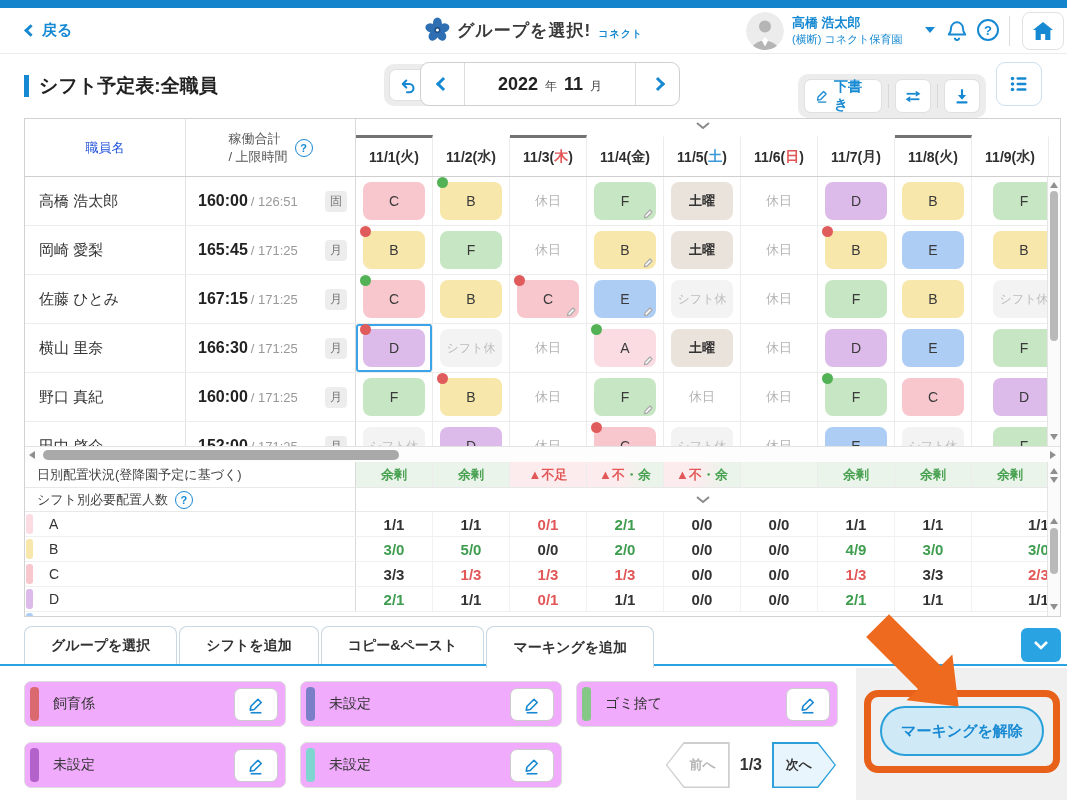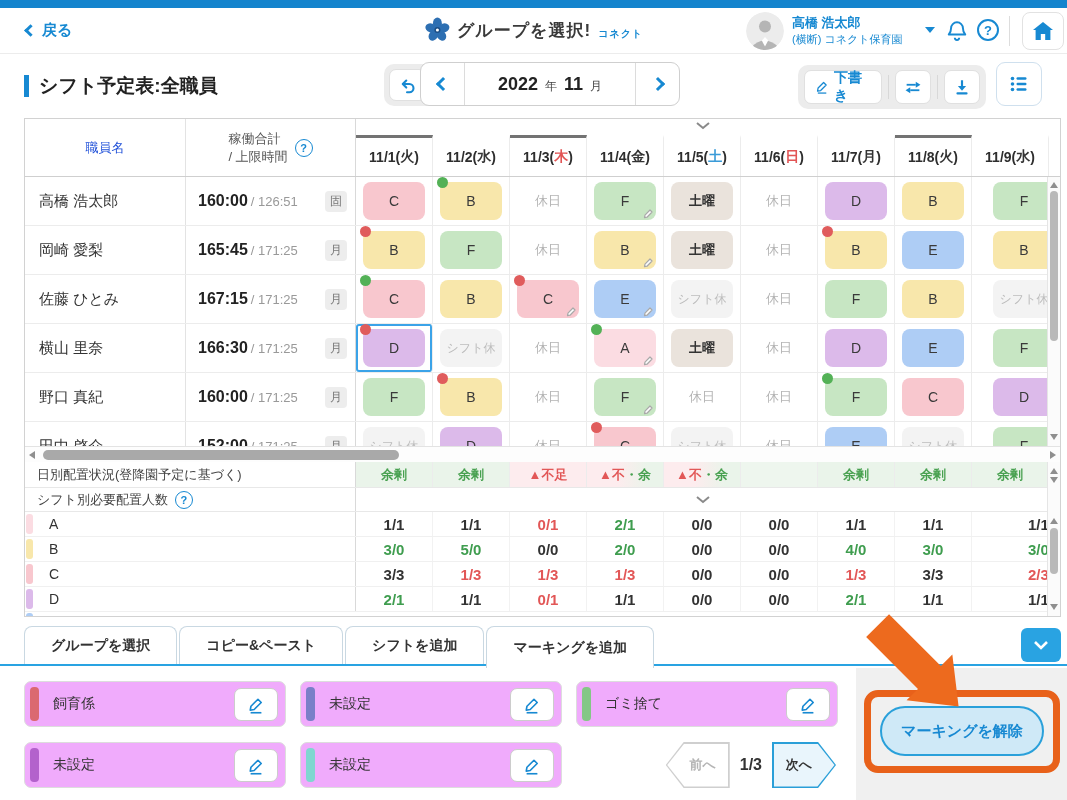--- a/index.html
+++ b/index.html
@@ -41,21 +41,21 @@
           display:flex; align-items:center; justify-content:center; }
   .datebox { position:absolute; left:420px; top:0; width:260px; height:44px; background:#fff;
              border:1px solid #cfcfcf; border-radius:9px; display:flex; }
   .db-btn { width:44px; display:flex; align-items:center; justify-content:center; }
   .db-btn.l { border-right:1px solid #dcdcdc; } .db-btn.r { border-left:1px solid #dcdcdc; }
   .nav-chev { width:10px; height:10px; border-left:3px solid #1789d2; border-bottom:3px solid #1789d2; }
   .nav-chev.left { transform:rotate(45deg); } .nav-chev.right { transform:rotate(-135deg); }
   .db-mid { flex:1; display:flex; align-items:center; justify-content:center; gap:7px; }
   .db-num { font-size:18px; font-weight:700; color:#222; }
   .db-unit { font-size:12px; color:#444; margin-top:4px; }
-  .tools-group { position:absolute; left:798px; top:3px; width:188px; height:44px; background:#ececec;
+  .tools-group { position:absolute; left:798px; top:12px; width:188px; height:44px; background:#ececec;
                  border-radius:10px; display:flex; align-items:center; padding:0 6px; }
   .draft-btn { height:34px; padding:0 10px; background:#fff; border:1px solid #e0e0e0; border-radius:7px;
                display:flex; align-items:center; gap:5px; color:#1789d2; font-weight:700; font-size:14px; }
   .tg-div { width:1px; height:24px; background:#d8d8d8; margin:0 6px; }
   .icon-btn { width:40px; height:34px; background:#fff; border:1px solid #e0e0e0; border-radius:7px;
               display:flex; align-items:center; justify-content:center; }
   .list-btn { position:absolute; left:996px; top:0; width:46px; height:44px; background:#fff;
               border:1px solid #cfe0ee; border-radius:9px; display:flex; align-items:center; justify-content:center; }
 
   
@@ -748,21 +748,21 @@
             <div class="r-label">
               <span class="r-stripe" style="background: rgb(248, 231, 171);"></span>
               <span>B</span>
             </div>
             <div class="rcell g">3/0</div>
             <div class="rcell g">5/0</div>
             <div class="rcell k">0/0</div>
             <div class="rcell g">2/0</div>
             <div class="rcell k">0/0</div>
             <div class="rcell k">0/0</div>
-            <div class="rcell g">4/0</div>
+            <div class="rcell g">4/9</div>
             <div class="rcell g">3/0</div>
             <div class="rcell g lastcol">3/0</div>
           </div>
           <div class="srow req grid12">
             <div class="r-label">
               <span class="r-stripe" style="background: rgb(248, 199, 206);"></span>
               <span>C</span>
             </div>
             <div class="rcell k">3/3</div>
             <div class="rcell r">1/3</div>
@@ -800,22 +800,22 @@
         <span class="thumb2"></span>
         <span class="tri dn" style="bottom:6px"></span>
       </div>
     </div>
   </div>
 
   <div class="tabsrow">
     <div class="tabline"></div>
     <div class="tabs" id="tabsBox">
         <div class="tab">グループを選択</div>
+        <div class="tab">シフトを追加</div>
         <div class="tab">コピー&amp;ペースト</div>
-        <div class="tab">シフトを追加</div>
         <div class="tab active">マーキングを追加</div>
       </div>
     <div class="vbtn">
       <svg width="16" height="10">
         <polyline points="2,2 8,8 14,2" fill="none" stroke="#ffffff" stroke-width="2.6"></polyline>
       </svg>
     </div>
   </div>
 
   <div class="panel">

